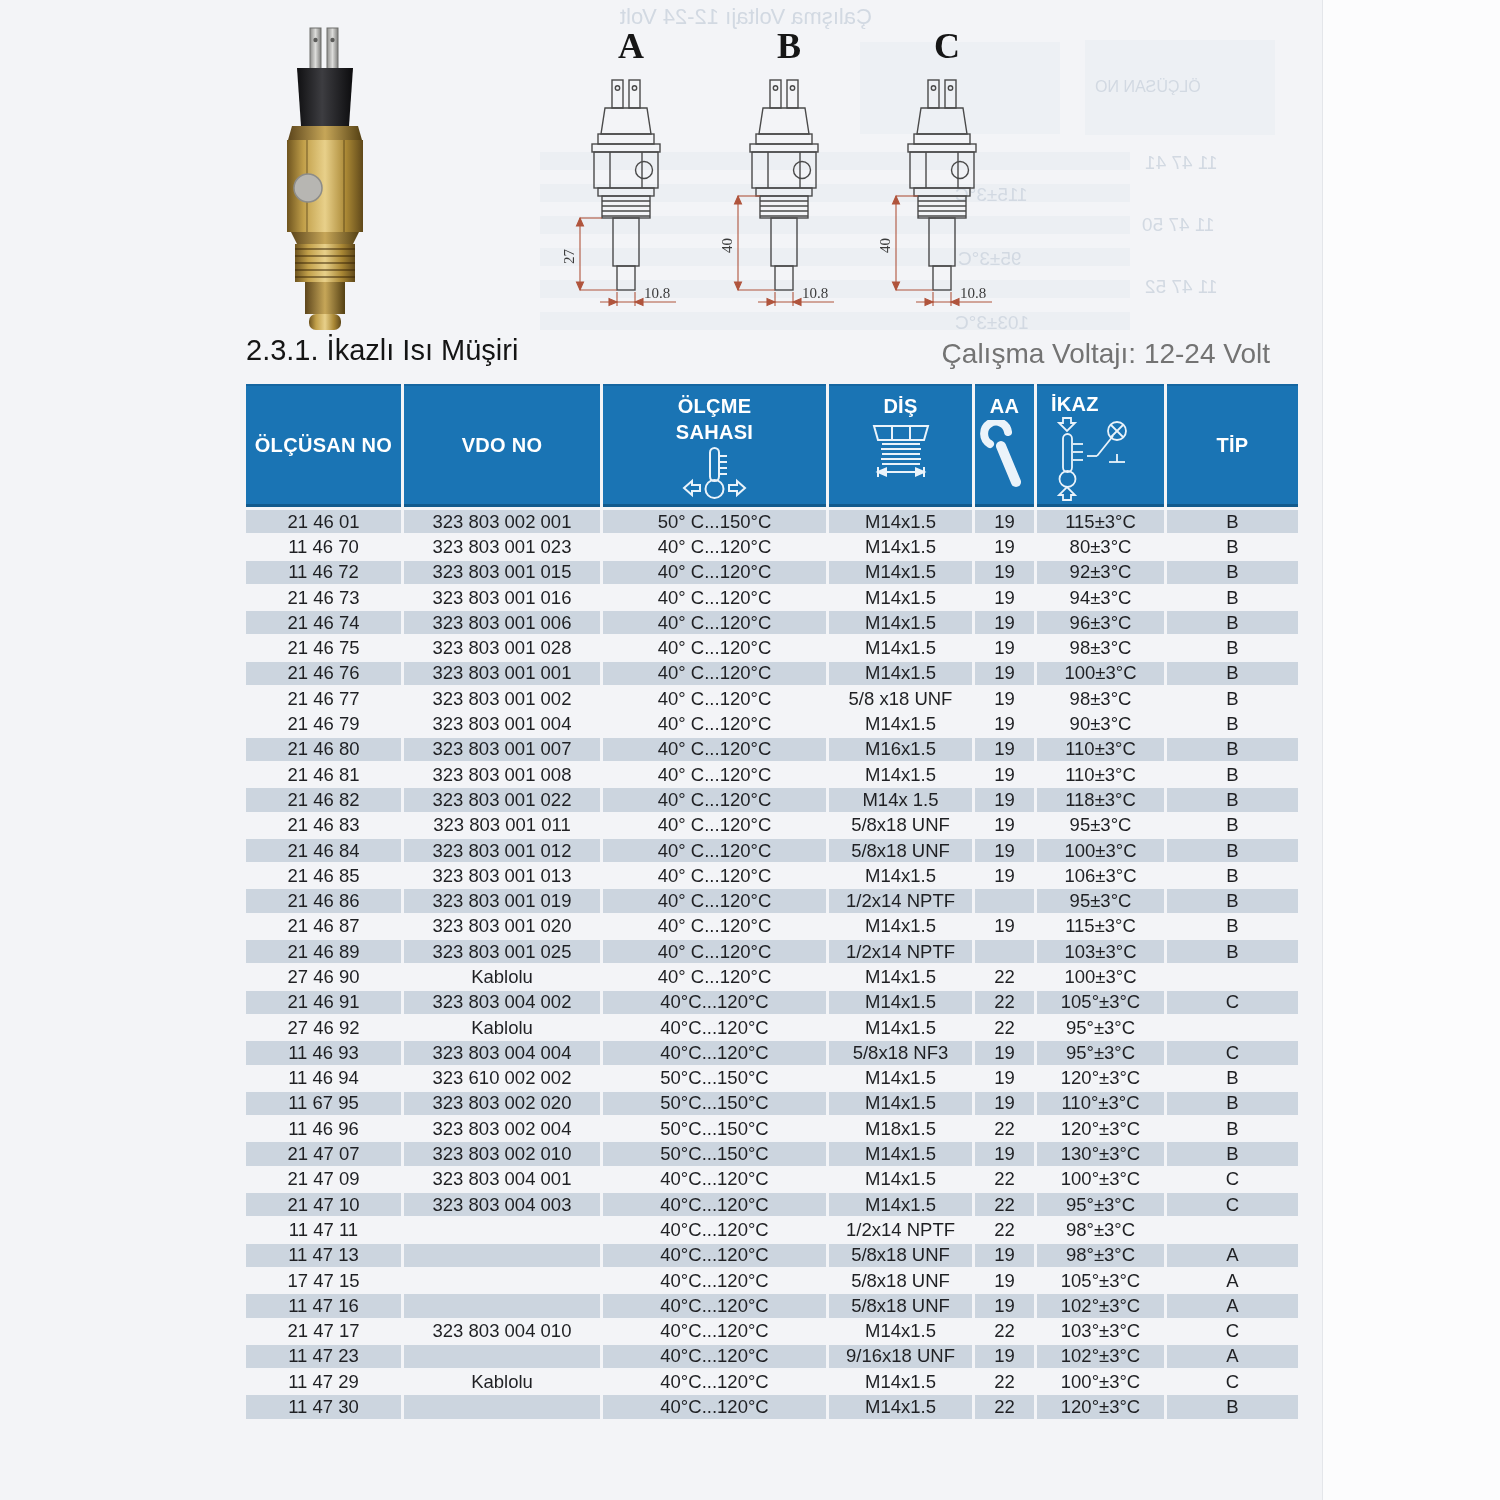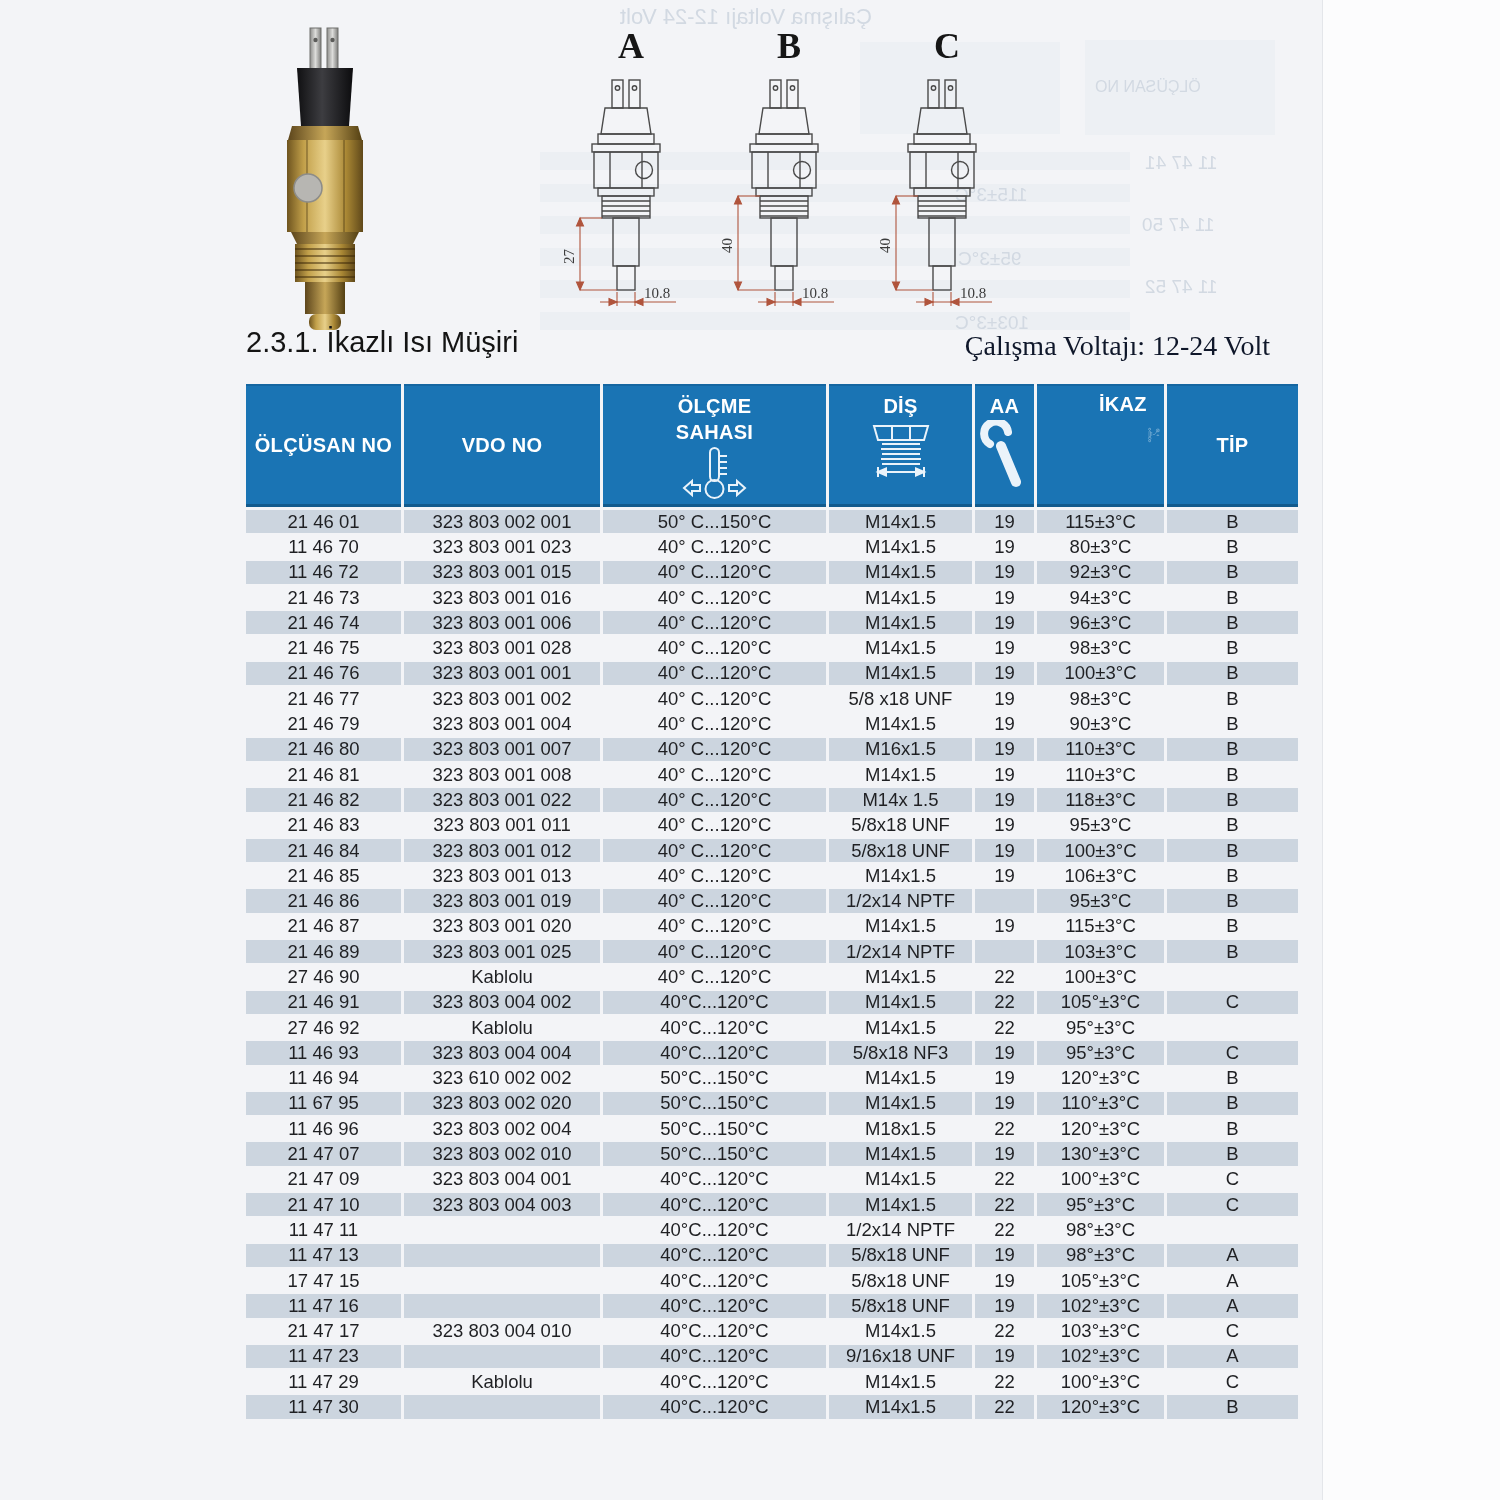--- a/index.html
+++ b/index.html
@@ -36,23 +36,23 @@
   
   .photo{position:absolute;left:235px;top:20px;width:170px;height:312px;}
   
   .drawings{position:absolute;left:556px;top:24px;width:470px;height:290px;display:flex;gap:8px;}
   .figure{width:150px;display:flex;flex-direction:column;align-items:center;}
   .figure .fig-label{
     font-family:"Liberation Serif", serif;font-weight:700;font-size:36px;color:#161616;
     height:44px;line-height:44px;
   }
   
-  .title-row{position:absolute;left:246px;top:324px;width:1052px;height:34px;text-align:center;}
+  .title-row{position:absolute;left:246px;top:332px;width:1052px;height:34px;text-align:center;}
   .section-title{position:absolute;left:0;top:2px;font-size:29px;color:#141414;}
-  .voltage-note{position:absolute;right:28px;top:6px;font-size:28px;color:#0f172a;font-family:Liberation Serif, serif;}
+  .voltage-note{position:absolute;right:28px;top:6px;font-size:28px;color:#737373;}
   
   table.parts{
     position:absolute;left:246px;top:384px;width:1052px;
     border-collapse:separate;border-spacing:0;table-layout:fixed;
   }
   .parts th{
     background:var(--header-blue);color:#fff;height:126px;
     font-size:20px;font-weight:600;letter-spacing:.3px;
     vertical-align:middle;text-align:center;
     box-shadow:inset 0 -3px 0 rgba(12,70,110,.55), inset 0 2px 0 rgba(12,70,110,.28);
@@ -60,21 +60,21 @@
   .parts th + th, .parts td + td{border-left:3px solid var(--page-bg);}
   .parts th{border-bottom:3px solid var(--page-bg);}
   .parts td{
     height:25.3px;font-size:18.5px;text-align:center;vertical-align:middle;
     border-bottom:2px solid var(--page-bg);color:var(--ink);
     white-space:nowrap;overflow:hidden;
   }
   .parts tr.shade td{background:var(--row-shade);}
   .th-stack{display:flex;flex-direction:column;align-items:center;justify-content:flex-start;gap:2px;padding-top:6px;height:100%;}
   .th-stack.pad{padding-top:10px;}
-  .th-ikaz{display:flex;flex-direction:row;align-items:flex-start;padding:8px 0 0 14px;height:100%;margin-left:48px;}
+  .th-ikaz{display:flex;flex-direction:column;align-items:flex-start;padding:8px 0 0 14px;height:100%;}
   .hdr-line{line-height:24px;}
 </style>
 </head>
 <body>
 
 <div class="scan-edge"></div>
 
 <div class="ghost">
   <div class="gblock" style="left:1085px;top:40px;width:190px;height:95px;"></div>
   <div class="gblock" style="left:860px;top:42px;width:200px;height:92px;"></div>

